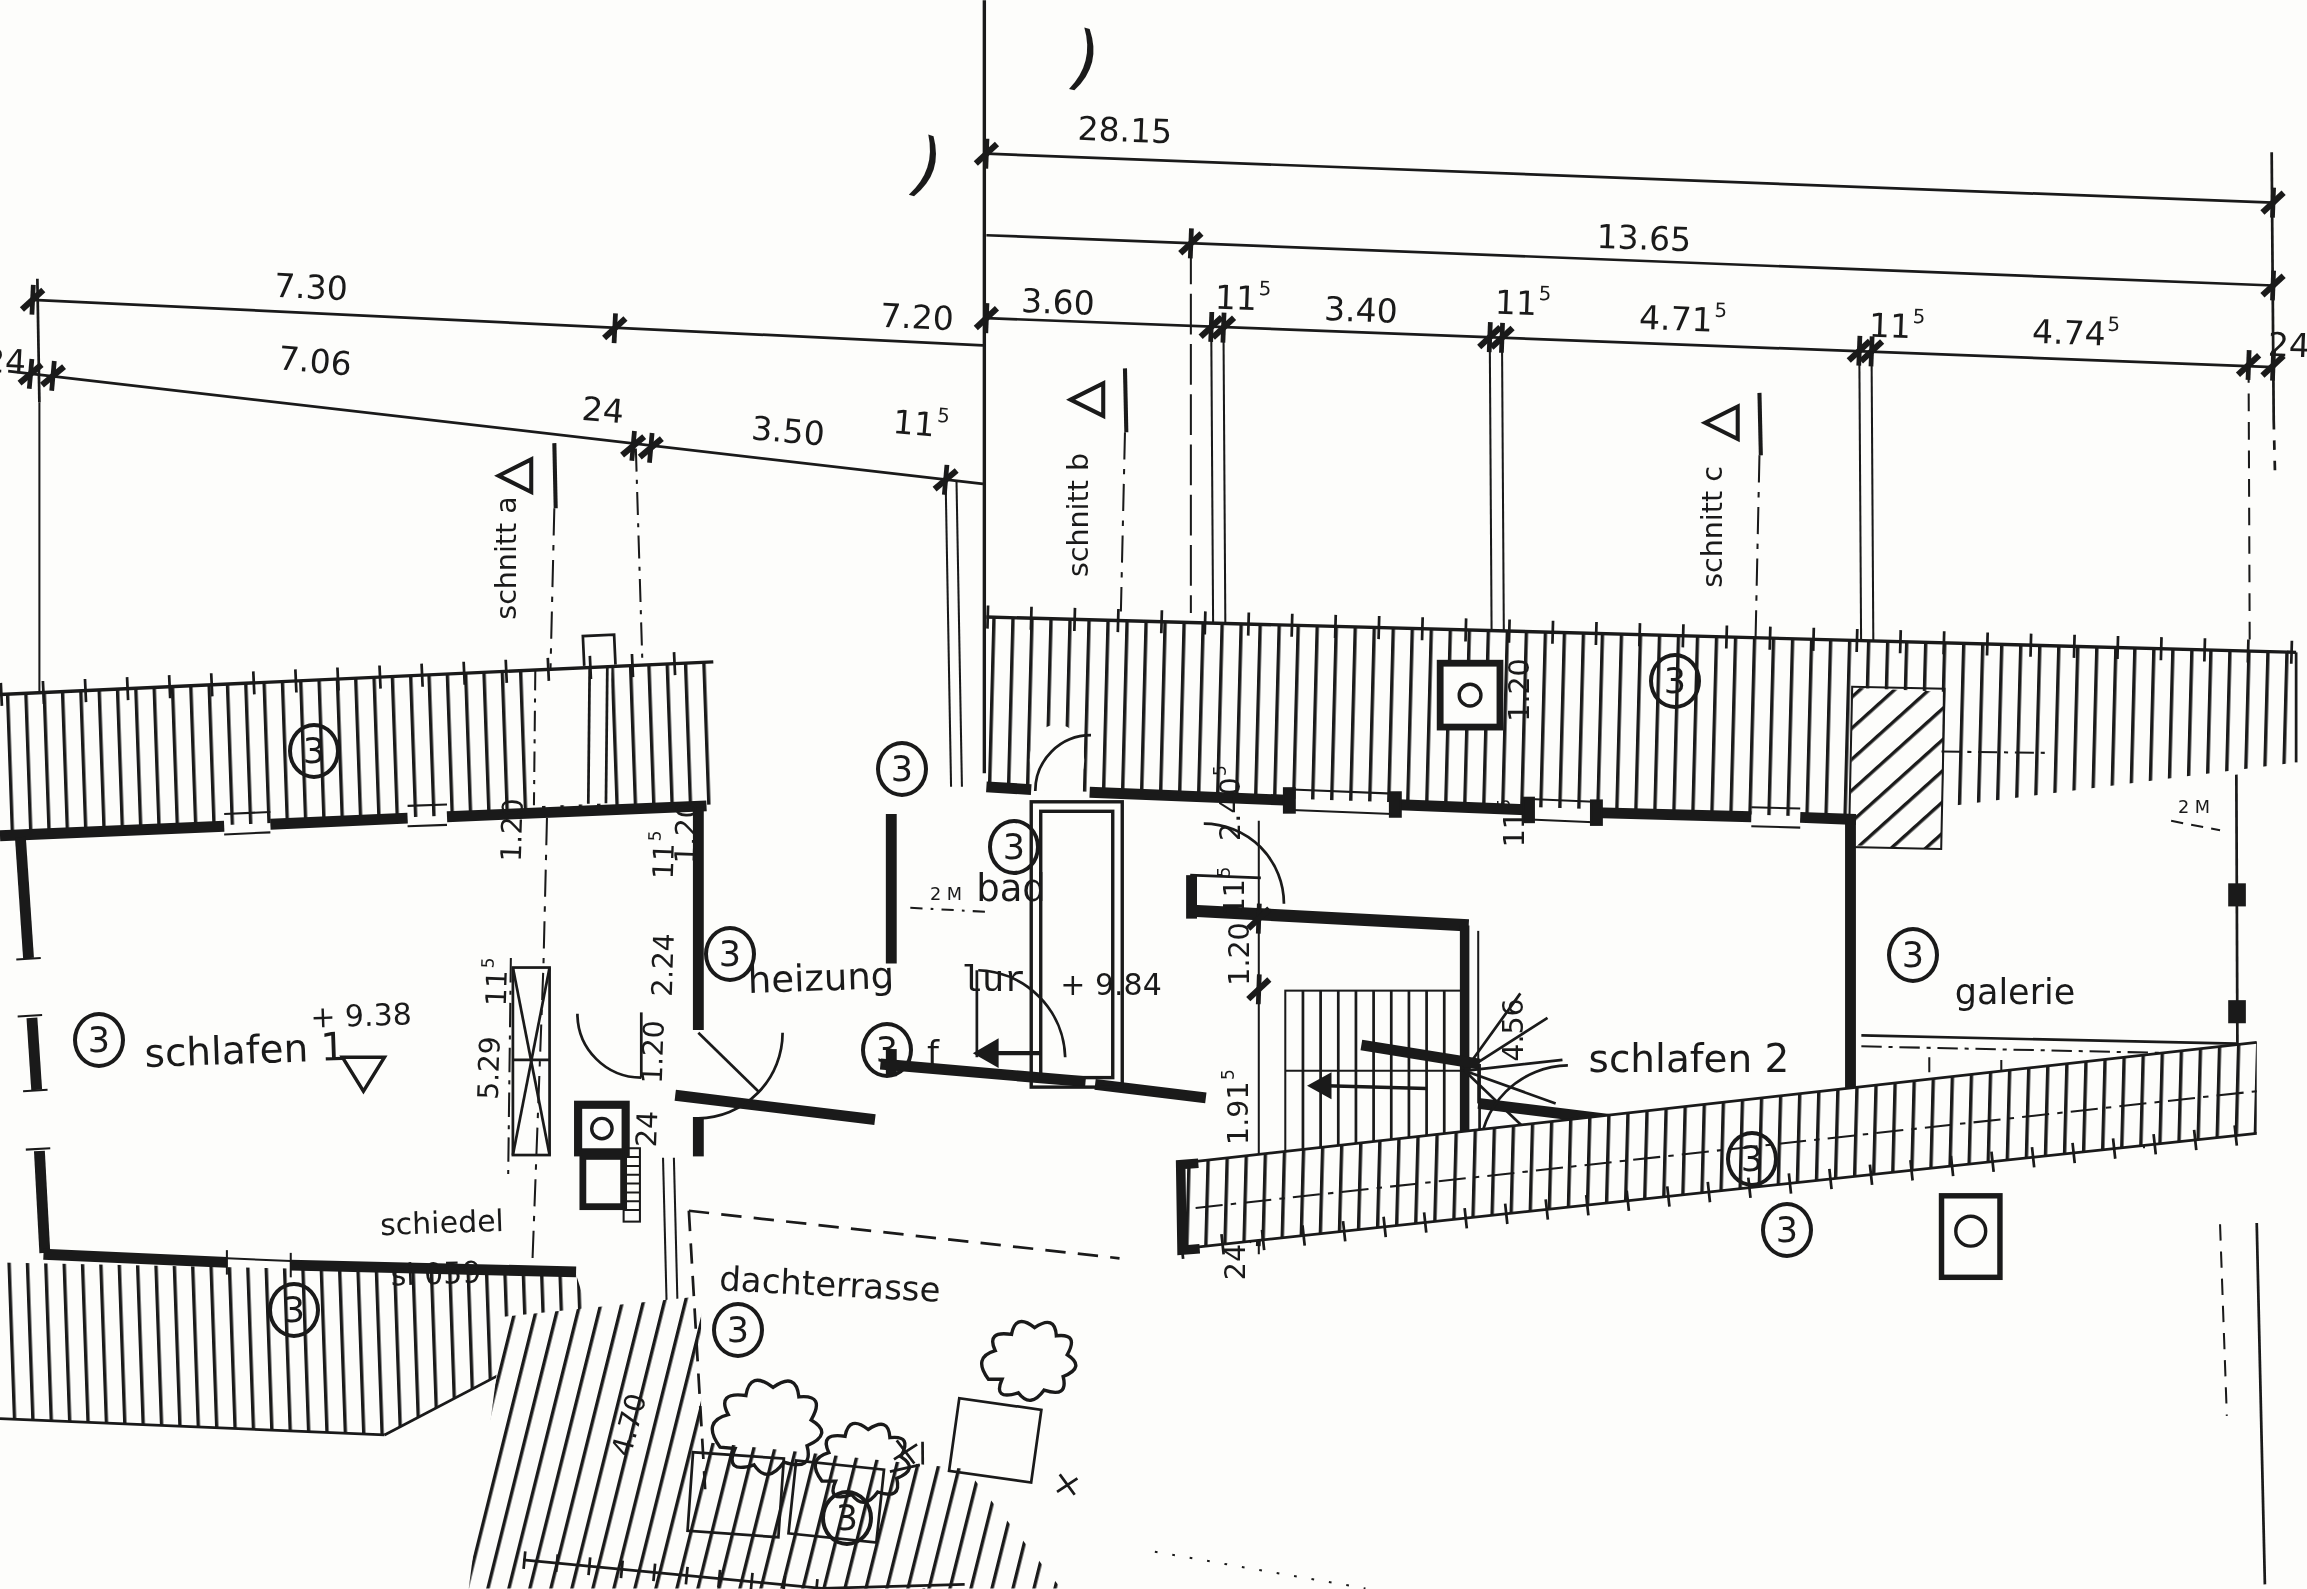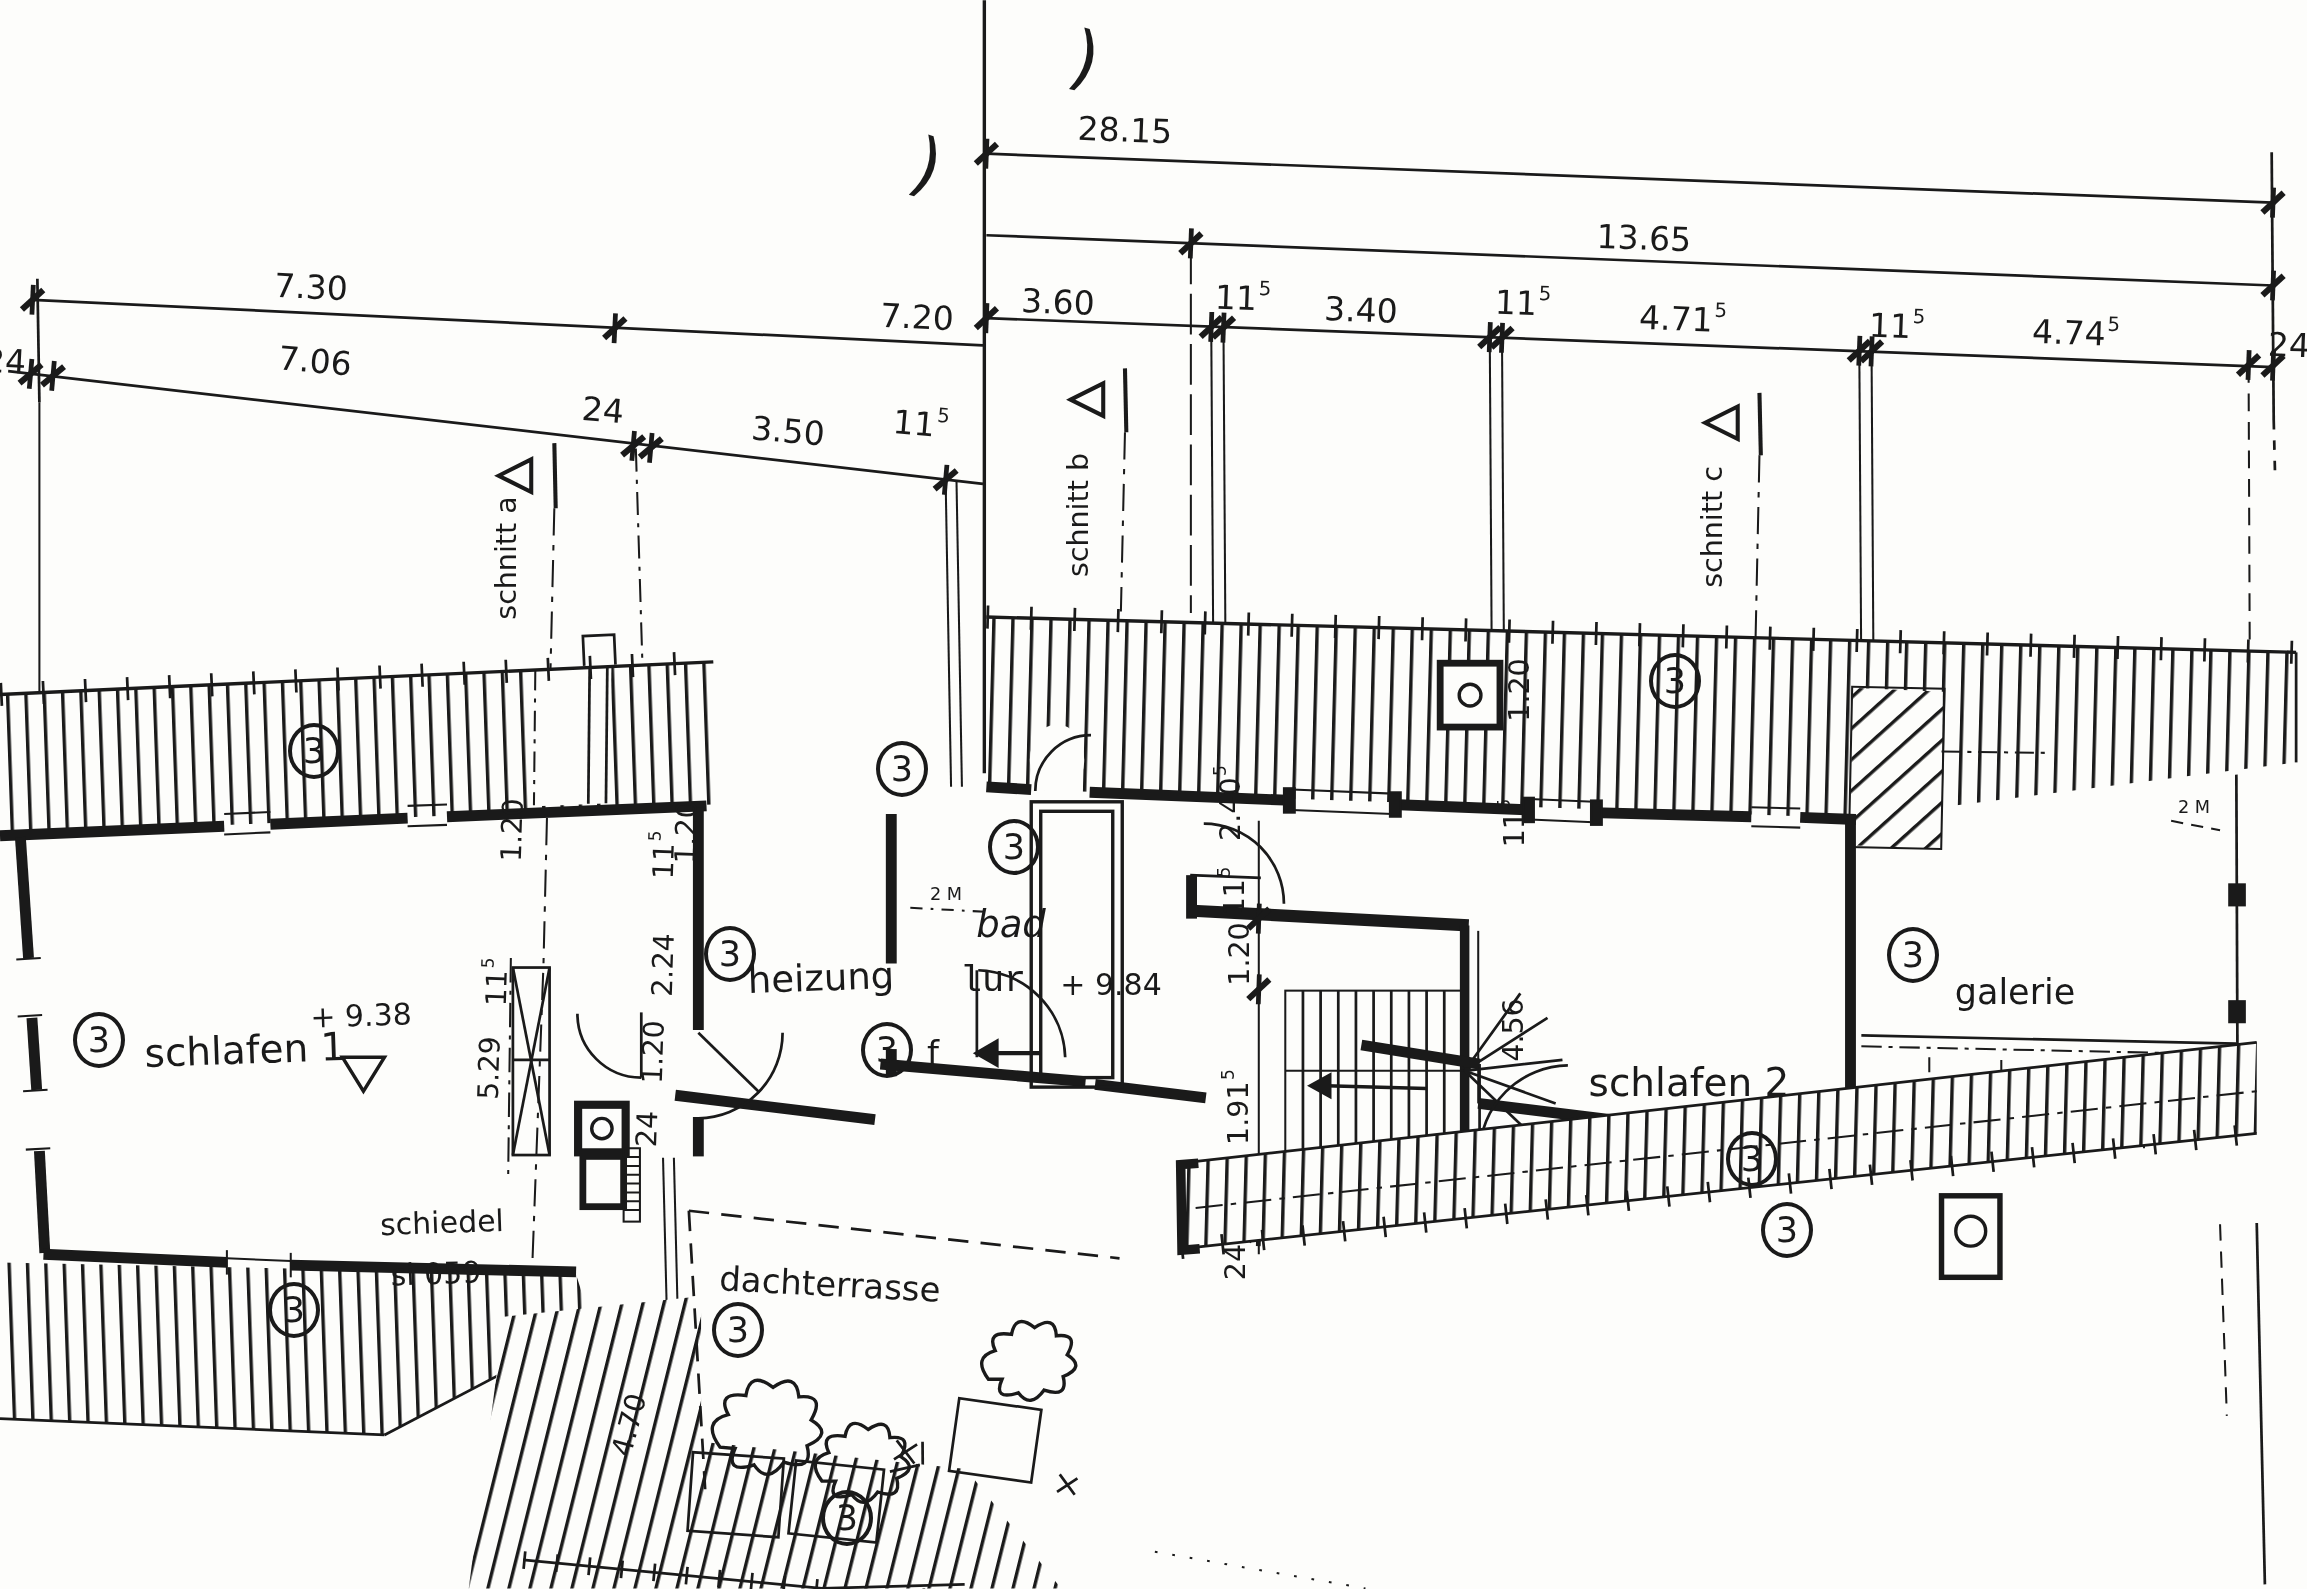--- a/index.html
+++ b/index.html
@@ -376,25 +376,25 @@
       <div class="lbl" style="left: 2076px; top: 333px; font-size: 33px; transform: translate(-50%, -50%) rotate(2.2deg);"><span>4.74</span><sup>5</sup></div>
       <div class="lbl" style="left: 2289px; top: 345px; font-size: 33px; transform: translate(-50%, -50%) rotate(2.2deg);"><span>24</span></div>
       <div class="lbl" style="left: 1085px; top: 58px; font-size: 71px; transform: translate(-50%, -50%) rotate(14deg);"><span>)</span></div>
       <div class="lbl" style="left: 927px; top: 165px; font-size: 71px; transform: translate(-50%, -50%) rotate(18deg);"><span>)</span></div>
       <div class="lbl" style="left: 507px; top: 558px; font-size: 28.5px; transform: translate(-50%, -50%) rotate(-90deg);"><span>schnitt a</span></div>
       <div class="lbl" style="left: 1079px; top: 515px; font-size: 28.5px; transform: translate(-50%, -50%) rotate(-90deg);"><span>schnitt b</span></div>
       <div class="lbl" style="left: 1713px; top: 527px; font-size: 28.5px; transform: translate(-50%, -50%) rotate(-90deg);"><span>schnitt c</span></div>
       <div class="lbl" style="left: 245px; top: 1050px; font-size: 39px; transform: translate(-50%, -50%) rotate(-2deg);"><span>schlafen 1</span></div>
       <div class="lbl" style="left: 361px; top: 1016px; font-size: 30px; transform: translate(-50%, -50%) rotate(-2deg);"><span>+ 9.38</span></div>
       <div class="lbl" style="left: 821px; top: 978px; font-size: 37px; transform: translate(-50%, -50%) rotate(-2deg);"><span>heizung</span></div>
-      <div class="lbl" style="left: 1011px; top: 924px; font-size: 37px; transform: translate(-50%, -50%) rotate(0deg); font-style: italic;"><span>bad</span></div>
+      <div class="lbl" style="left: 1011px; top: 888px; font-size: 37px; transform: translate(-50%, -50%) rotate(0deg);"><span>bad</span></div>
       <div class="lbl" style="left: 993px; top: 981px; font-size: 37px; transform: translate(-50%, -50%) rotate(0deg); font-family: Liberation Mono, monospace;"><span>lur</span></div>
       <div class="lbl" style="left: 1111px; top: 985px; font-size: 30px; transform: translate(-50%, -50%) rotate(0deg);"><span>+ 9.84</span></div>
       <div class="lbl" style="left: 933px; top: 1053px; font-size: 34px; transform: translate(-50%, -50%) rotate(0deg);"><span>f</span></div>
-      <div class="lbl" style="left: 1689px; top: 1058px; font-size: 39px; transform: translate(-50%, -50%) rotate(0deg); margin-top: 24px;"><span>schlafen 2</span></div>
+      <div class="lbl" style="left: 1689px; top: 1058px; font-size: 39px; transform: translate(-50%, -50%) rotate(0deg);"><span>schlafen 2</span></div>
       <div class="lbl" style="left: 2015px; top: 961px; font-size: 35px; transform: translate(-50%, -50%) rotate(0deg); margin-top: 31px;"><span>galerie</span></div>
       <div class="lbl" style="left: 830px; top: 1284px; font-size: 34px; transform: translate(-50%, -50%) rotate(3deg);"><span>dachterrasse</span></div>
       <div class="lbl" style="left: 442px; top: 1223px; font-size: 30px; transform: translate(-50%, -50%) rotate(-2deg);"><span>schiedel</span></div>
       <div class="lbl" style="left: 436px; top: 1274px; font-size: 30px; transform: translate(-50%, -50%) rotate(-2deg);"><span>si 059</span></div>
       <div class="lbl" style="left: 513px; top: 830px; font-size: 28.5px; transform: translate(-50%, -50%) rotate(-88deg);"><span>1.20</span></div>
       <div class="lbl" style="left: 687px; top: 832px; font-size: 28.5px; transform: translate(-50%, -50%) rotate(-88deg);"><span>1.20</span></div>
       <div class="lbl" style="left: 497px; top: 982px; font-size: 28.5px; transform: translate(-50%, -50%) rotate(-88deg);"><span>11</span><sup>5</sup></div>
       <div class="lbl" style="left: 664px; top: 855px; font-size: 28.5px; transform: translate(-50%, -50%) rotate(-88deg);"><span>11</span><sup>5</sup></div>
       <div class="lbl" style="left: 664px; top: 965px; font-size: 28.5px; transform: translate(-50%, -50%) rotate(-88deg);"><span>2.24</span></div>
       <div class="lbl" style="left: 654px; top: 1052px; font-size: 28.5px; transform: translate(-50%, -50%) rotate(-88deg);"><span>1.20</span></div>

